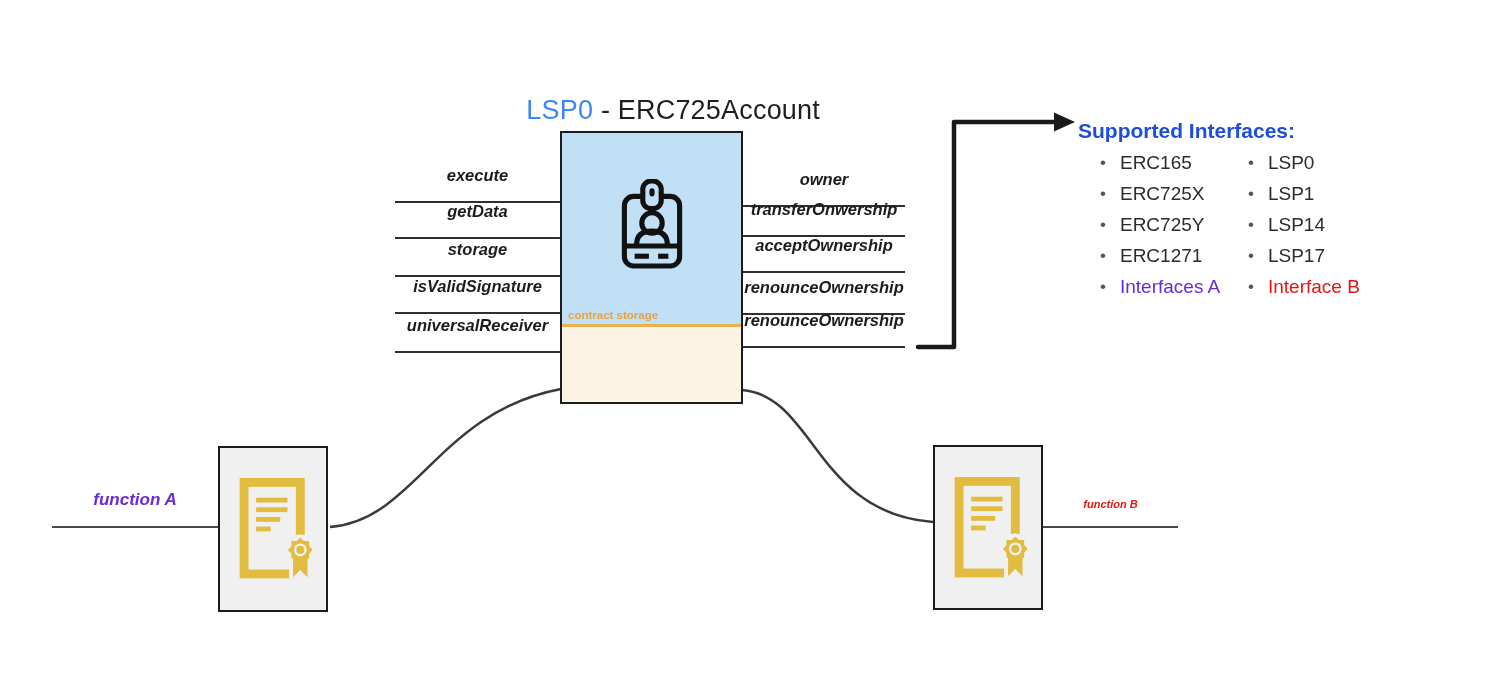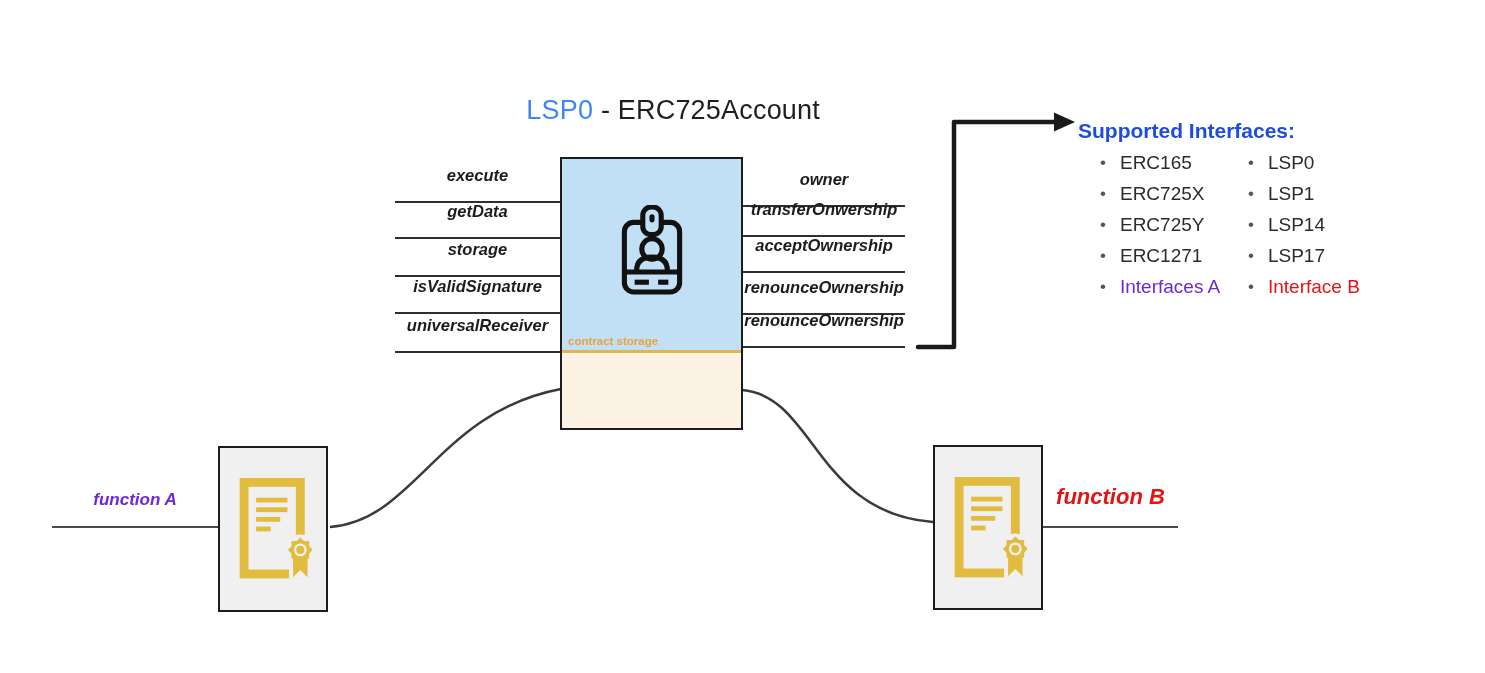--- a/index.html
+++ b/index.html
@@ -8,39 +8,39 @@
 
   .underlay { position:absolute; left:0; top:0; }
 
   
   .title { position:absolute; left:490px; top:95px; width:330px; text-align:right;
            font-size:27px; font-weight:normal; color:#1f1f1f; letter-spacing:.2px; }
   .title .hl { color:var(--title-highlight,#3b87f5); }
 
   
   .account-box { position:absolute; left:560px; top:131px; width:183px; height:273px;
-                 border:2px solid #1c1c1c; background:var(--storage-fill,#fdf3e4);margin-top:26px; }
+                 border:2px solid #1c1c1c; background:var(--storage-fill,#fdf3e4); }
   .account-top { position:relative; width:100%; height:194px;
                  background:var(--account-fill,#c2e0f5);
                  border-bottom:3px solid var(--storage-divider,#e9b24a); }
   .badge-wrap { position:absolute; left:0; right:0; top:46px; display:flex; justify-content:center; }
   .storage-label { position:absolute; left:6px; bottom:3px; font-size:11.5px; font-weight:bold;
                    color:var(--storage-accent,#e8a33d); }
 
   
   .fn-row { position:absolute; height:27px; border-bottom:2px solid #2f2f2f;
             display:flex; align-items:flex-end; justify-content:center;
             font-size:16.5px; font-weight:bold; font-style:italic; color:#1c1c1c;
             padding-bottom:16px; white-space:nowrap; }
   .fn-left  { left:395px; width:165px; }
   .fn-right { left:743px; width:162px; }
 
   
   .fn-a { left:52px;  width:166px; border-bottom:2px solid #4a4a4a; color:var(--interface-a,#6d28d9); font-size:17px; }
-  .fn-b { left:1043px; width:135px; border-bottom:2px solid #4a4a4a; color:var(--interface-b,#e51414); font-size:22px; }
+  .fn-b { left:1043px; width:135px; border-bottom:2px solid #4a4a4a; color:var(--interface-b,#e51414); font-size:11px; }
 
   
   .si-heading { position:absolute; left:1078px; top:119px; font-size:21px; font-weight:bold; color:#1d4ed8; }
   .si-col { position:absolute; top:147px; }
   .si-col-1 { left:1100px; }
   .si-col-2 { left:1248px; }
   .si-row { height:31px; display:flex; align-items:center; gap:14px; font-size:19px; color:#2b2b2b; }
   .si-bullet { font-size:17px; color:#555; line-height:1; }
   .si-purple { color:var(--interface-a,#6d28d9); }
   .si-red { color:var(--interface-b,#e51414); }

